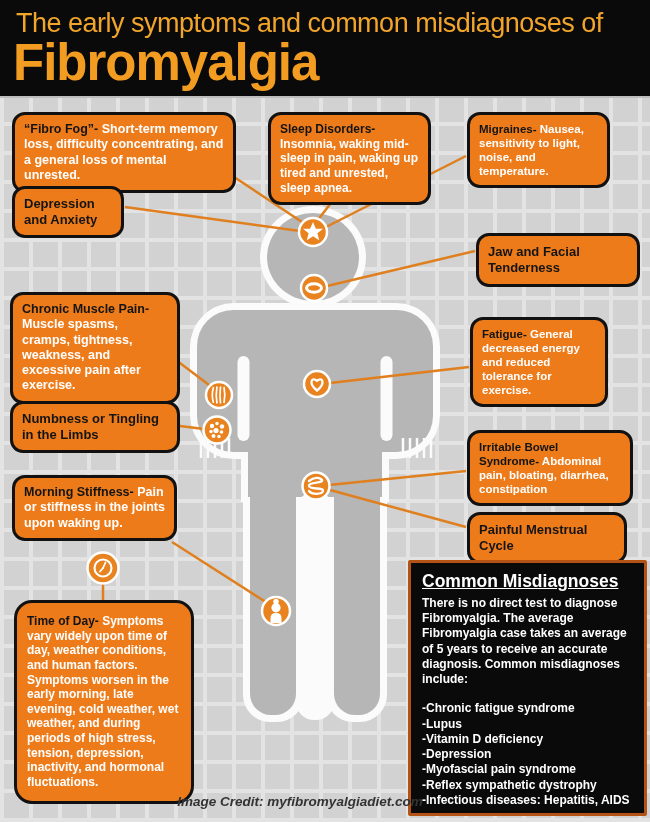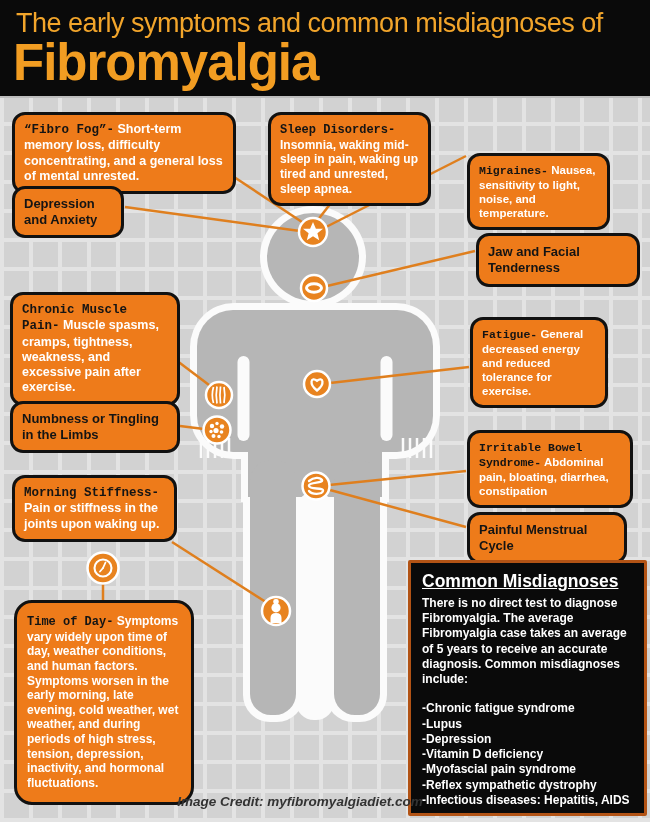--- a/index.html
+++ b/index.html
@@ -22,21 +22,21 @@
   .header .line2{
     position:absolute;left:13px;top:33px;font-size:51px;font-weight:bold;
     color:#f29d22;letter-spacing:-1px;white-space:nowrap;
   }
   svg.fig{position:absolute;left:0;top:0;pointer-events:none;}
   .callout{
     position:absolute;background:#ee7b1a;border:3px solid #111111;
     border-radius:13px;padding:7px 9px;box-sizing:border-box;
     font-weight:bold;color:#ffffff;font-size:12.5px;line-height:1.22;
   }
-  .callout .t{color:#141414;font-family:Liberation Mono, monospace;}
+  .callout .t{color:#141414;}
   .small{font-size:11.5px;}
   .titleonly{font-size:13px;color:#141414;}
   .blackbox{
     position:absolute;left:408px;top:560px;width:239px;height:256px;
     background:#0a0a0a;border:3px solid #b25315;border-radius:2px;
     padding:8px 11px;box-sizing:border-box;color:#ffffff;overflow:hidden;
   }
   .blackbox .bb-title{
     font-size:17.5px;font-weight:bold;text-decoration:underline;margin:0 0 4px 0;
   }
@@ -165,21 +165,21 @@
 <div class="callout" style="left:12px;top:112px;width:224px;">
   <span class="t">“Fibro Fog”-</span>
   <span>Short-term memory loss, difficulty concentrating, and a general loss of mental unrested.</span>
 </div>
 
 <div class="callout" style="left:268px;top:112px;width:163px;font-size:12px;">
   <span class="t">Sleep Disorders-</span>
   <span>Insomnia, waking mid-sleep in pain, waking up tired and unrested, sleep apnea.</span>
 </div>
 
-<div class="callout small" style="left:467px;top:112px;width:143px;margin-top:41px;">
+<div class="callout small" style="left:467px;top:112px;width:143px;">
   <span class="t">Migraines-</span>
   <span>Nausea, sensitivity to light, noise, and temperature.</span>
 </div>
 
 <div class="callout titleonly" style="left:12px;top:186px;width:112px;">
   <span>Depression and Anxiety</span>
 </div>
 
 <div class="callout titleonly" style="left:476px;top:233px;width:164px;padding:8px 9px;">
   <span>Jaw and Facial Tenderness</span>
@@ -216,21 +216,21 @@
 <div class="callout" style="left:14px;top:600px;width:180px;font-size:12px;border-radius:18px;padding:11px 10px;">
   <span class="t">Time of Day-</span>
   <span>Symptoms vary widely upon time of day, weather conditions, and human factors. Symptoms worsen in the early morning, late evening, cold weather, wet weather, and during periods of high stress, tension, depression, inactivity, and hormonal fluctuations.</span>
 </div>
 
 <div class="blackbox">
   <p class="bb-title">Common Misdiagnoses</p>
   <p class="bb-intro">There is no direct test to diagnose Fibromyalgia. The average Fibromyalgia case takes an average of 5 years to receive an accurate diagnosis. Common misdiagnoses include:</p>
   <div class="bb-item">-Chronic fatigue syndrome</div>
   <div class="bb-item">-Lupus</div>
+  <div class="bb-item">-Vitamin D deficiency</div>
   <div class="bb-item">-Depression</div>
-  <div class="bb-item">-Vitamin D deficiency</div>
   <div class="bb-item">-Myofascial pain syndrome</div>
   <div class="bb-item">-Reflex sympathetic dystrophy</div>
   <div class="bb-item">-Infectious diseases: Hepatitis, AIDS</div>
 
 </div>
 
 <div class="credit">Image Credit: myfibromyalgiadiet.com</div>
 
 </body></html>

